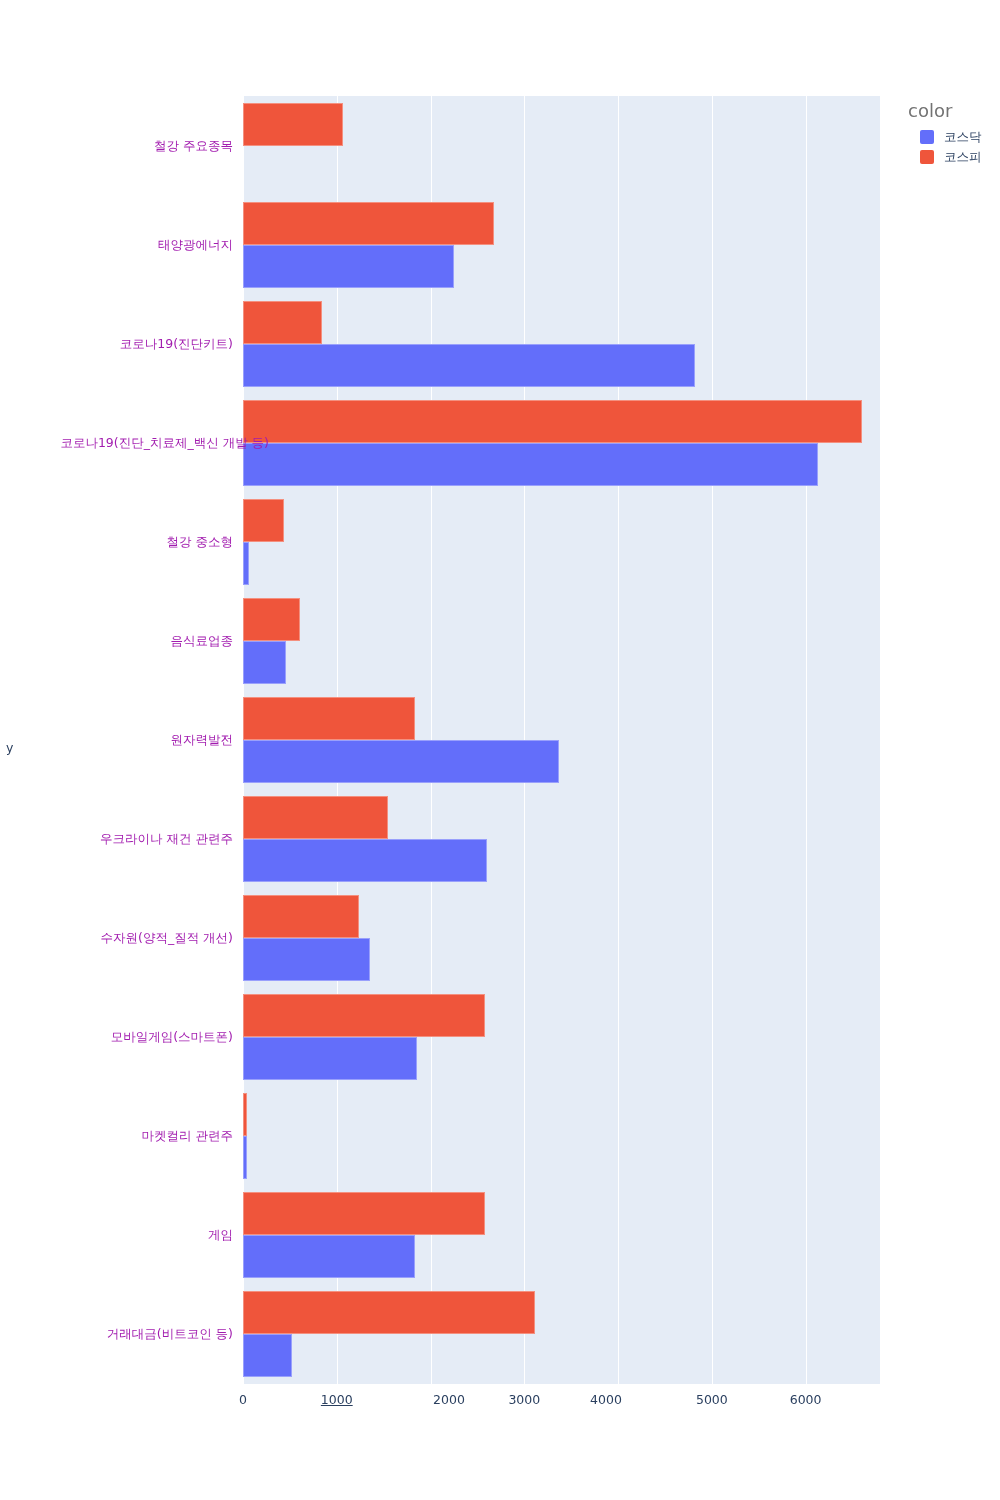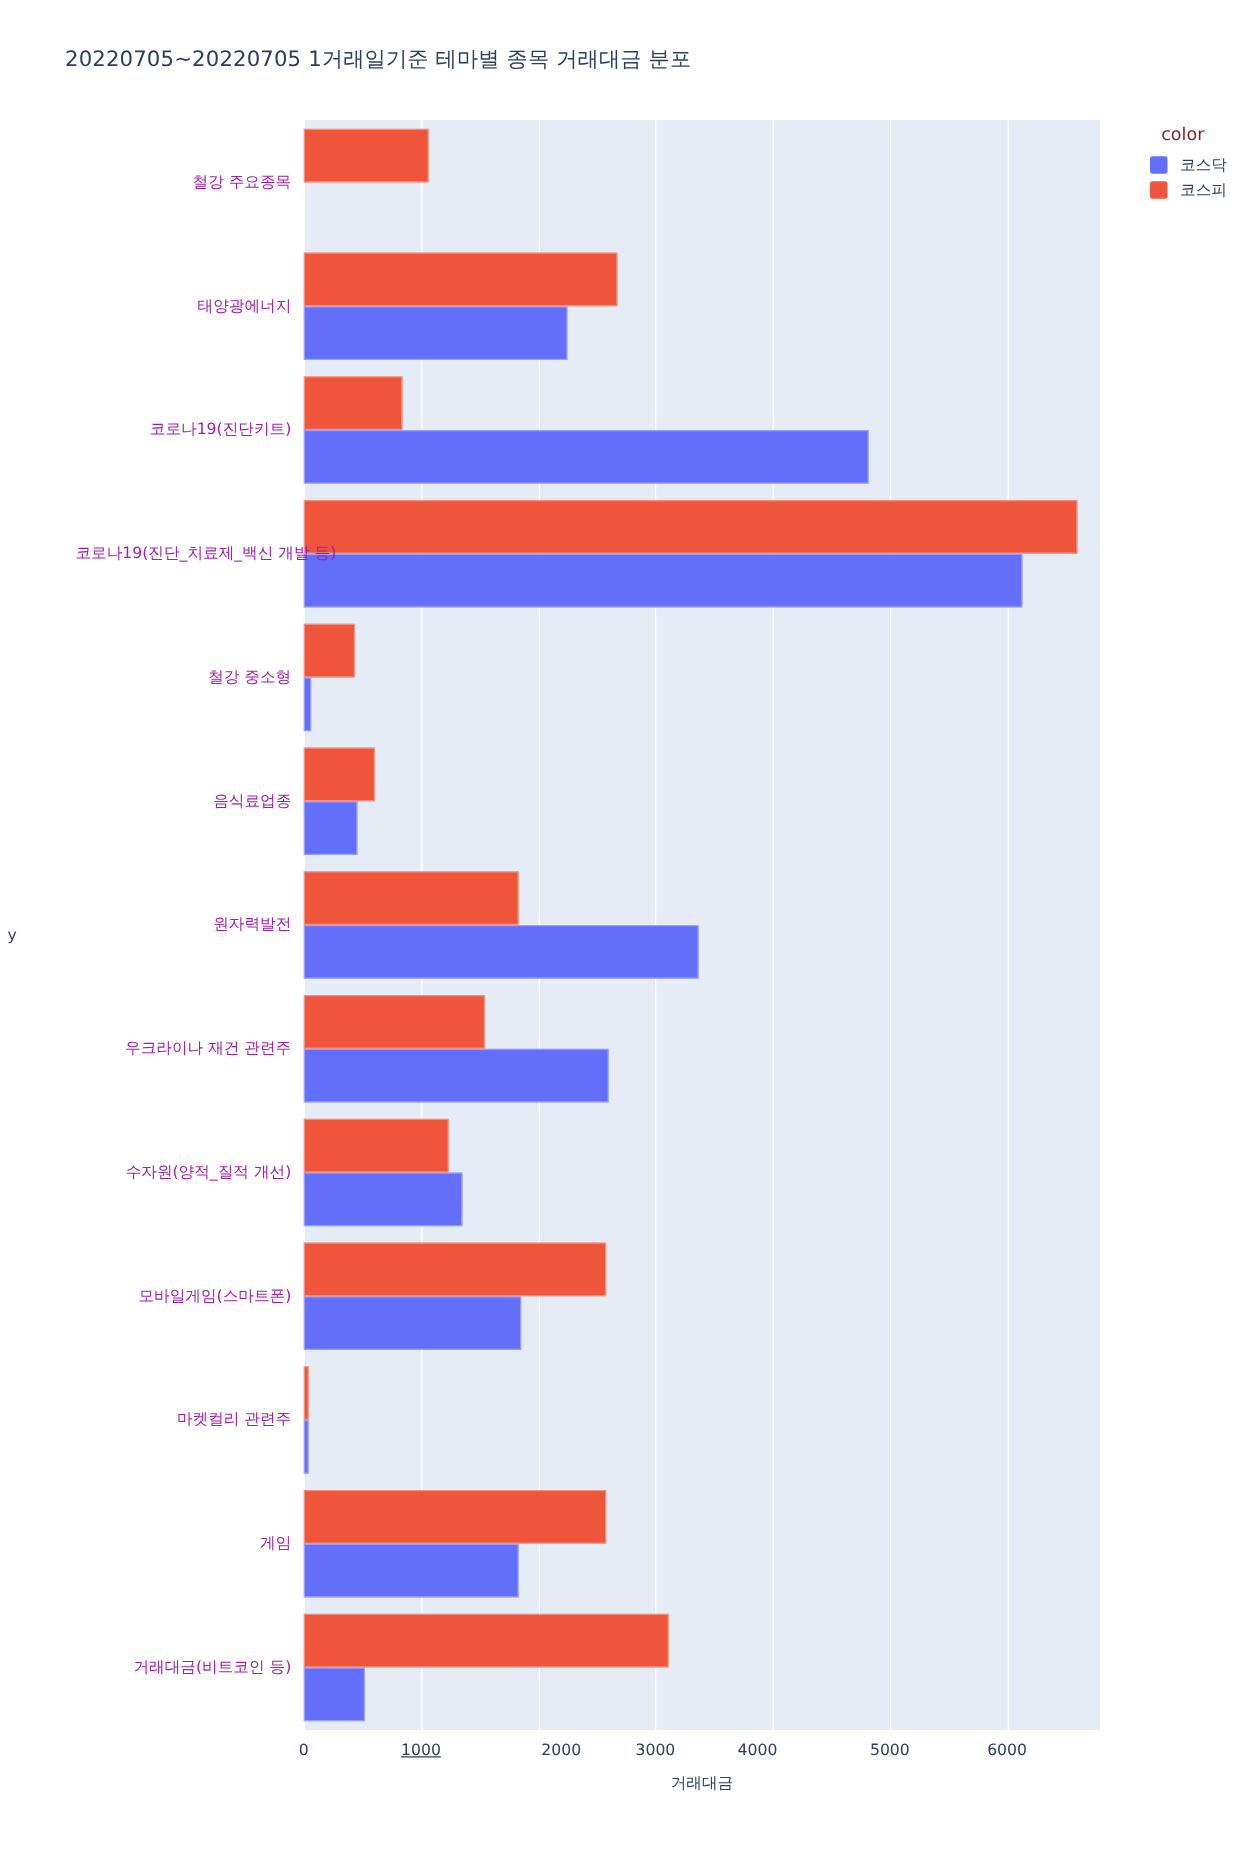--- a/index.html
+++ b/index.html
@@ -101,23 +101,22 @@
   
   .legend {
     position: absolute;
     left: 908px;
     top: 100px;
     font-size: 12.5px;
     color: #2a3f5f;
   }
   .legend-title {
     margin-bottom: 6px;
-    font-size: 14px;
-    color: #7f1d1d;
-    margin-left: 21px;
+    font-size: 18px;
+    color: #737373;
   }
   .legend-item {
     display: flex;
     align-items: center;
     height: 20px;
     margin-left: 12px;
   }
   .legend-swatch {
     width: 14px;
     height: 14px;
@@ -125,21 +124,20 @@
     margin-right: 10px;
     flex: 0 0 auto;
   }
   .legend-label { white-space: nowrap; }
 </style>
 </head>
 <body>
 
 <div id="chart-root">
 
-  <div class="chart-title">20220705~20220705 1거래일기준 테마별 종목 거래대금 분포</div>
 
   <div class="plot-area" id="plot-area">
       <div class="gridline" style="left: 0px;"></div>
       <div class="gridline" style="left: 93.773px;"></div>
       <div class="gridline" style="left: 187.546px;"></div>
       <div class="gridline" style="left: 281.319px;"></div>
       <div class="gridline" style="left: 375.092px;"></div>
       <div class="gridline" style="left: 468.865px;"></div>
       <div class="gridline" style="left: 562.638px;"></div>
       <div class="bar kospi" title="철강 주요종목 / 코스피: 1066" style="width: 99.962px; background: rgb(239, 85, 59); top: 6.53846px;"></div>
@@ -187,21 +185,20 @@
   <div id="xtick-layer">
       <div class="xtick-label" style="left: 243px;">0</div>
       <div class="xtick-label" style="left: 336.773px; text-decoration: underline;">1000</div>
       <div class="xtick-label" style="left: 449px;">2000</div>
       <div class="xtick-label" style="left: 524.319px;">3000</div>
       <div class="xtick-label" style="left: 606px;">4000</div>
       <div class="xtick-label" style="left: 711.865px;">5000</div>
       <div class="xtick-label" style="left: 805.638px;">6000</div>
     </div>
 
-  <div class="xaxis-title">거래대금</div>
   <div class="yaxis-title">y</div>
 
   <div class="legend">
     <div class="legend-title">color</div>
     <div id="legend-items">
         <div class="legend-item">
           <span class="legend-swatch" style="background: rgb(99, 110, 250);"></span>
           <span class="legend-label">코스닥</span>
         </div>
         <div class="legend-item">

